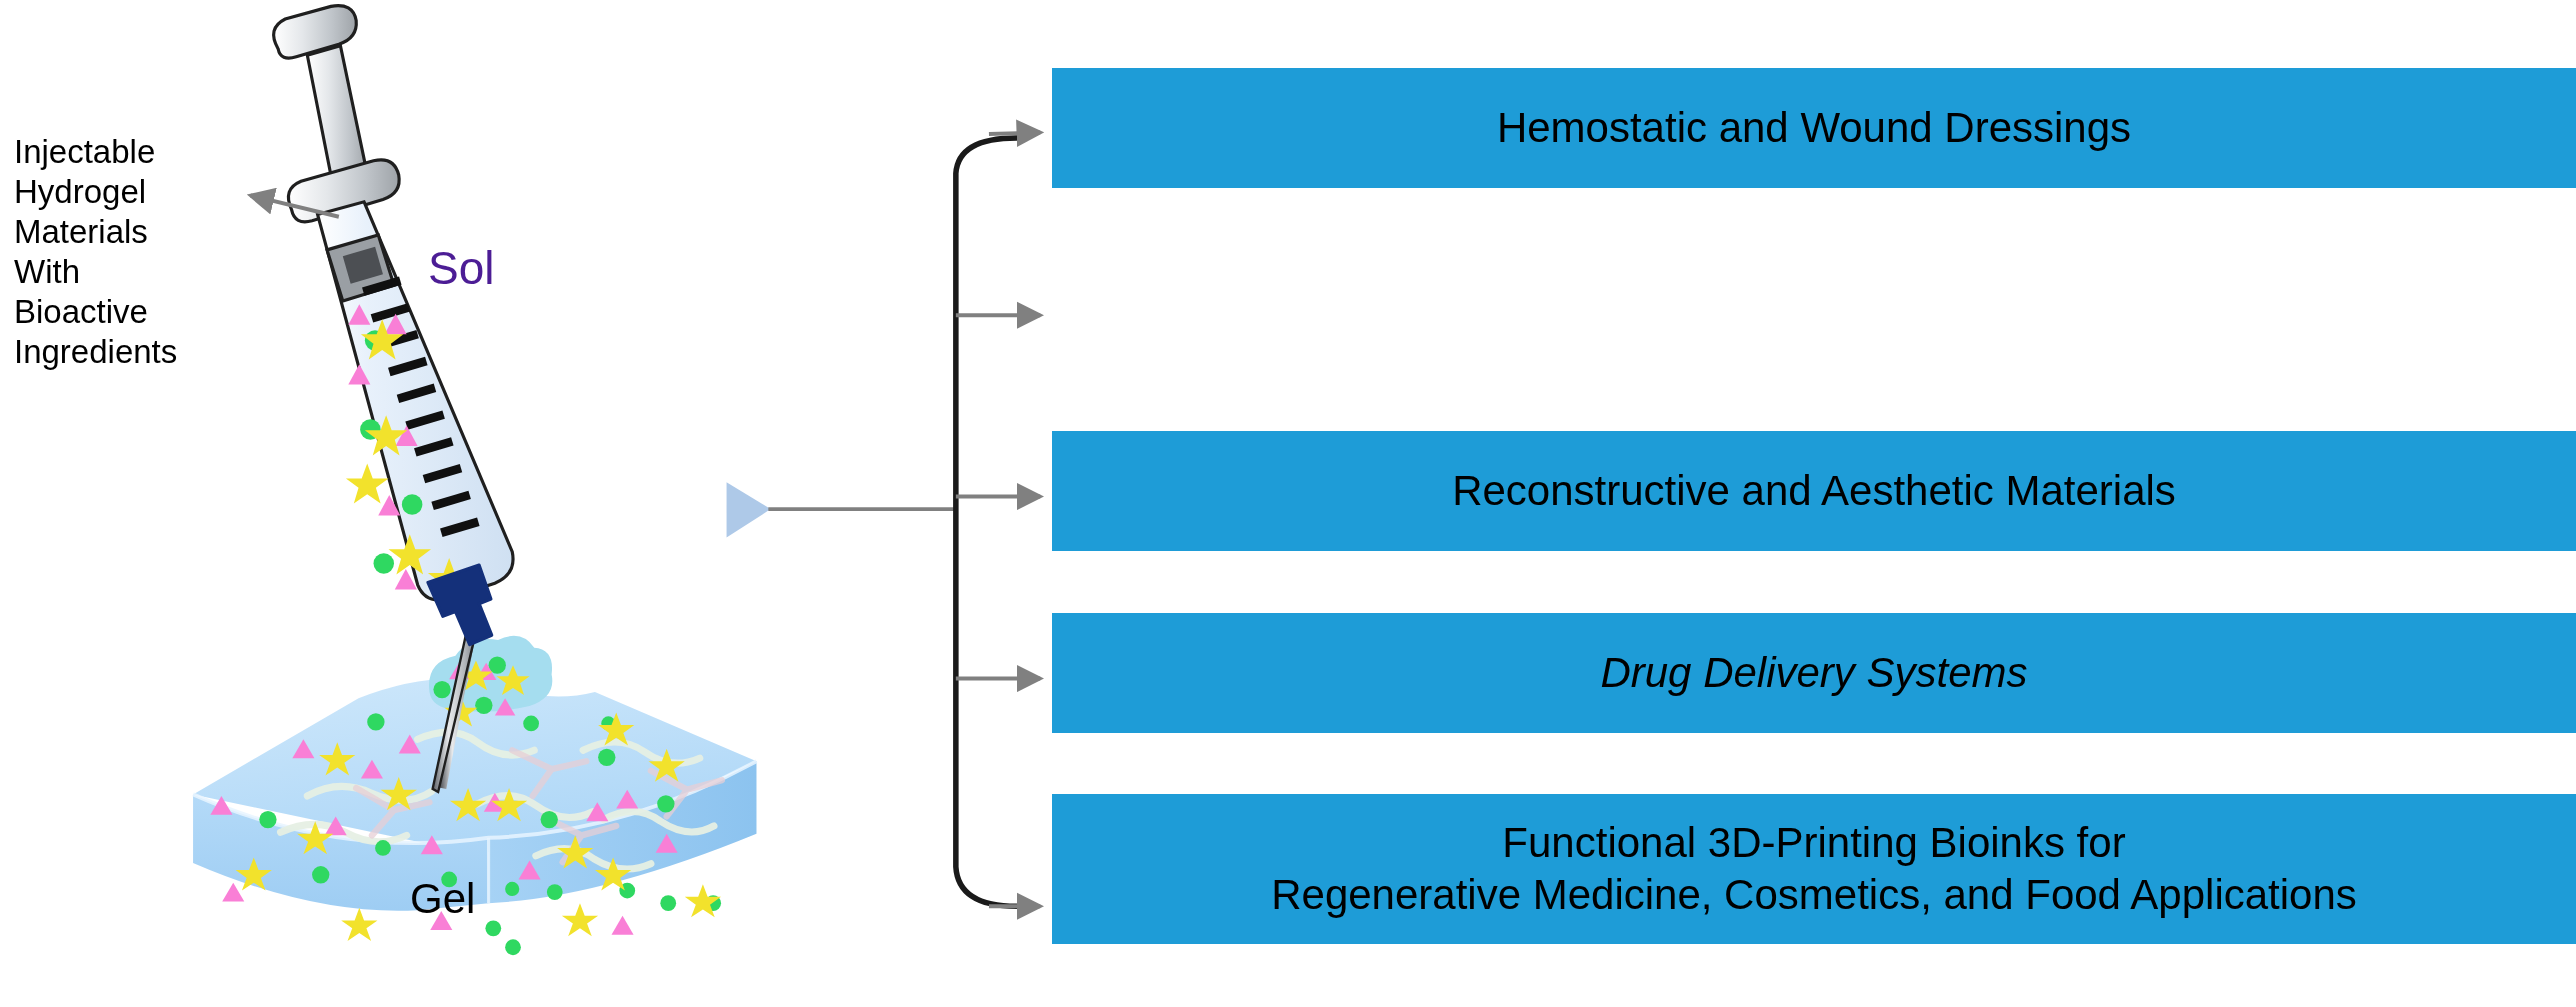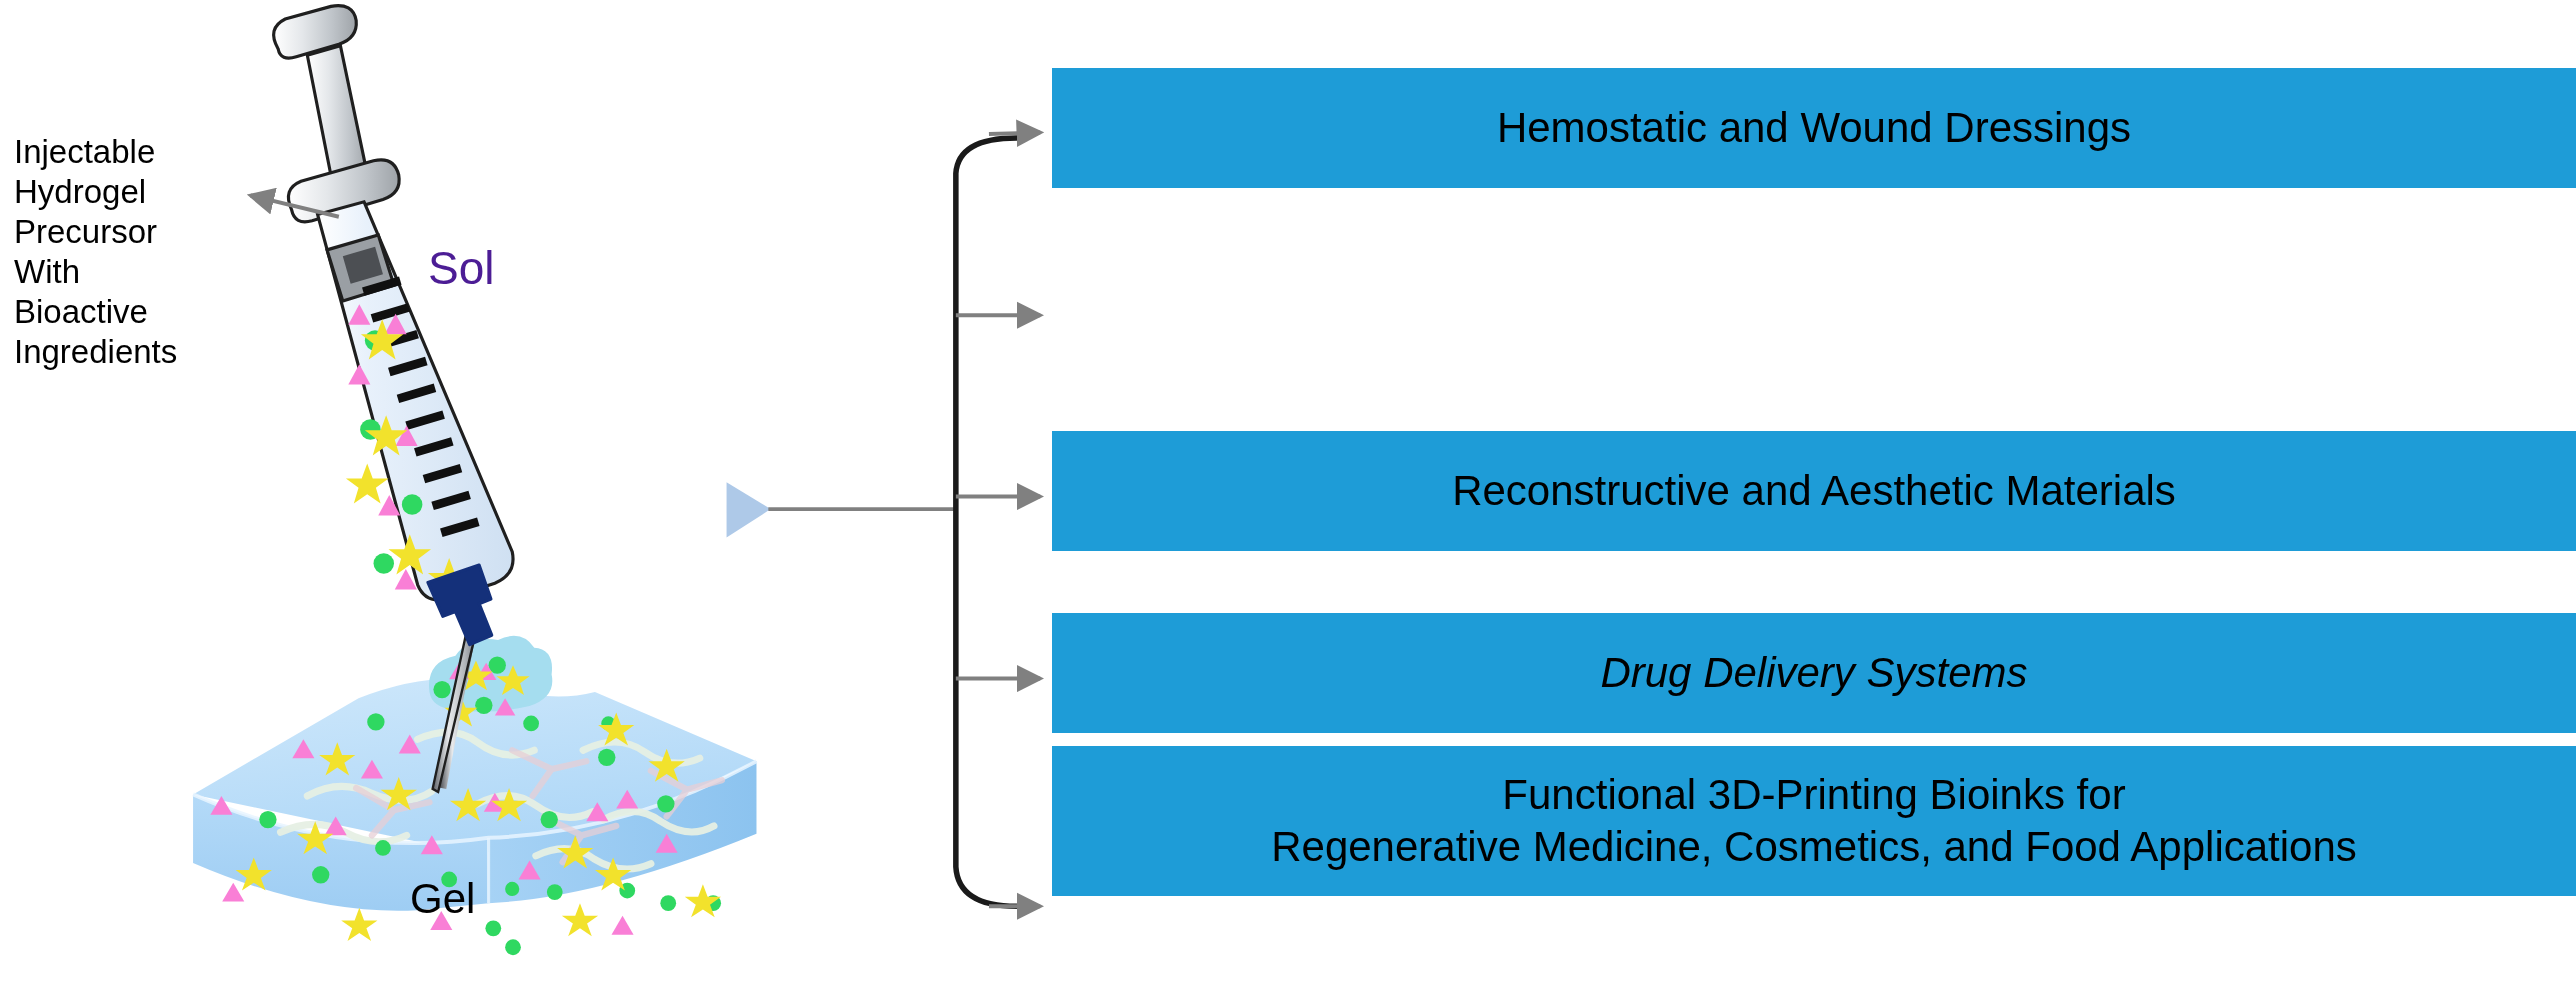--- a/index.html
+++ b/index.html
@@ -251,21 +251,21 @@
       <line x1="1255" y1="170" x2="1320" y2="168"></line>
       <line x1="1213" y1="400" x2="1320" y2="400"></line>
       <line x1="1213" y1="630" x2="1320" y2="630"></line>
       <line x1="1213" y1="861" x2="1320" y2="861"></line>
       <line x1="1255" y1="1150" x2="1320" y2="1150"></line>
     </g>
   </svg>
 
   <div class="caption">Injectable
 Hydrogel
-Precursor
+Materials
 With
 Bioactive
 Ingredients</div>
 
   <div class="sol-label">Sol</div>
 
   <div class="gel-label">Gel</div>
 
   <div class="boxes">
 
@@ -275,21 +275,21 @@
 
 
     <div class="app-box" style="top:431px;height:120px;">
       <span>Reconstructive and Aesthetic Materials</span>
     </div>
 
     <div class="app-box" style="top:613px;height:120px;font-style:italic;">
       <span>Drug Delivery Systems</span>
     </div>
 
-    <div class="app-box" style="top:746px;height:150px;">
+    <div class="app-box" style="top:794px;height:150px;">
       <span style="white-space:pre-line;">Functional 3D-Printing Bioinks for
 Regenerative Medicine, Cosmetics, and Food Applications</span>
     </div>
 
   </div>
 
 </div>
 
 
 </body></html>

